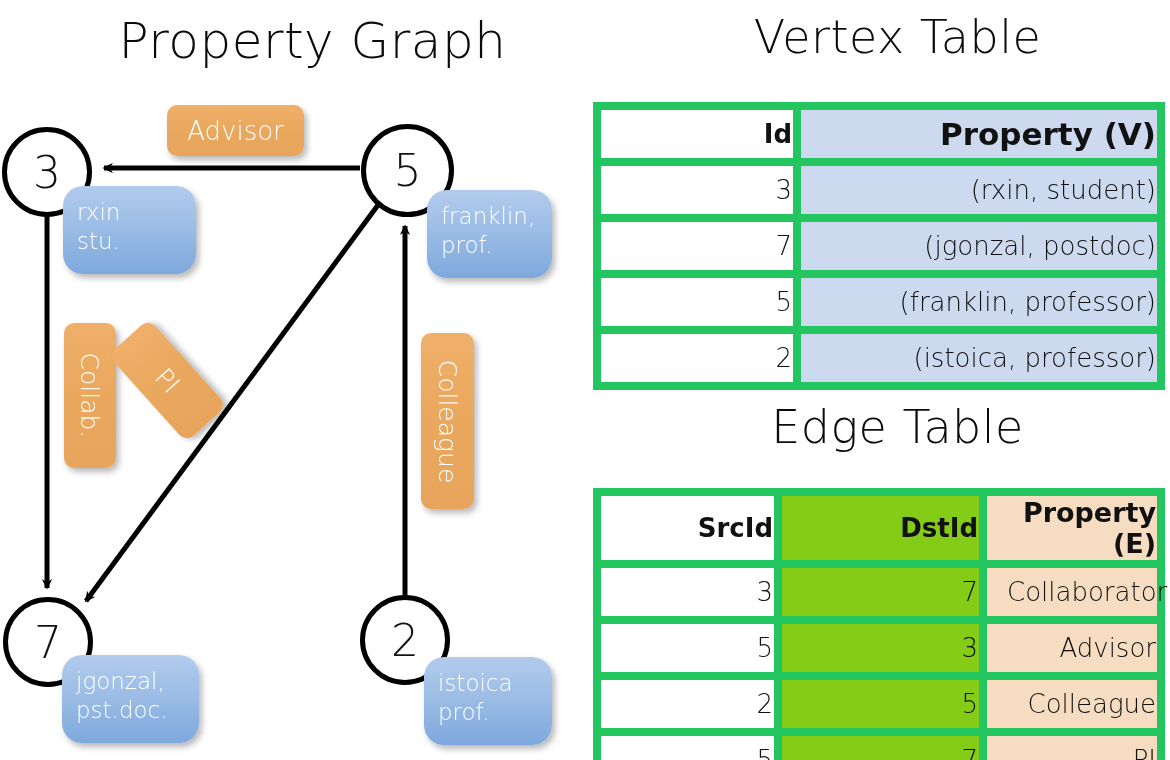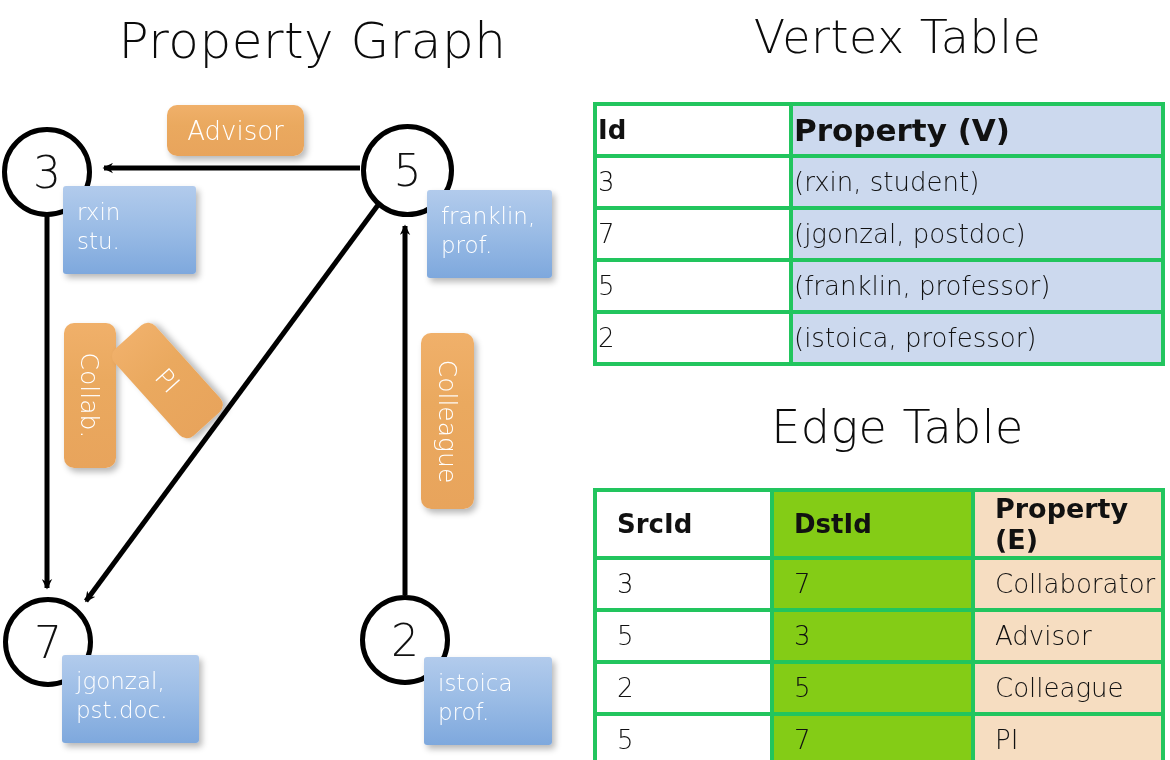--- a/index.html
+++ b/index.html
@@ -66,21 +66,21 @@
     font-family: "DejaVu Sans", sans-serif;
     font-weight: 300;
     font-size: 44px;
     color: #111;
     z-index: 3;
   }
 
   
   .prop-box {
     position: absolute;
-    border-radius: 3px;
+    border-radius: 20px;
     background: linear-gradient(to bottom, #b2cbec 0%, #9cbde6 45%, #7ea8dd 100%);
     box-shadow: 3px 4px 6px rgba(0,0,0,0.28);
     color: #ffffff;
     font-family: "DejaVu Sans", sans-serif;
     font-weight: 300;
     font-size: 23px;
     line-height: 1.25;
     padding: 12px 0 0 14px;
     box-sizing: border-box;
     z-index: 5;
@@ -110,22 +110,22 @@
 
   
   table.grid {
     position: absolute;
     border-collapse: collapse;
     table-layout: fixed;
     font-family: "DejaVu Sans", sans-serif;
     font-weight: 300;
   }
   table.grid td, table.grid th {
-    border: 4px solid #22c55e;
-    text-align: left;
+    border: 8px solid #22c55e;
+    text-align: right;
     color: #111;
     font-weight: 300;
   }
   table.grid th {
     font-weight: bold;
   }
 
   
   #vertex-table {
     left: 593px; top: 102px;

